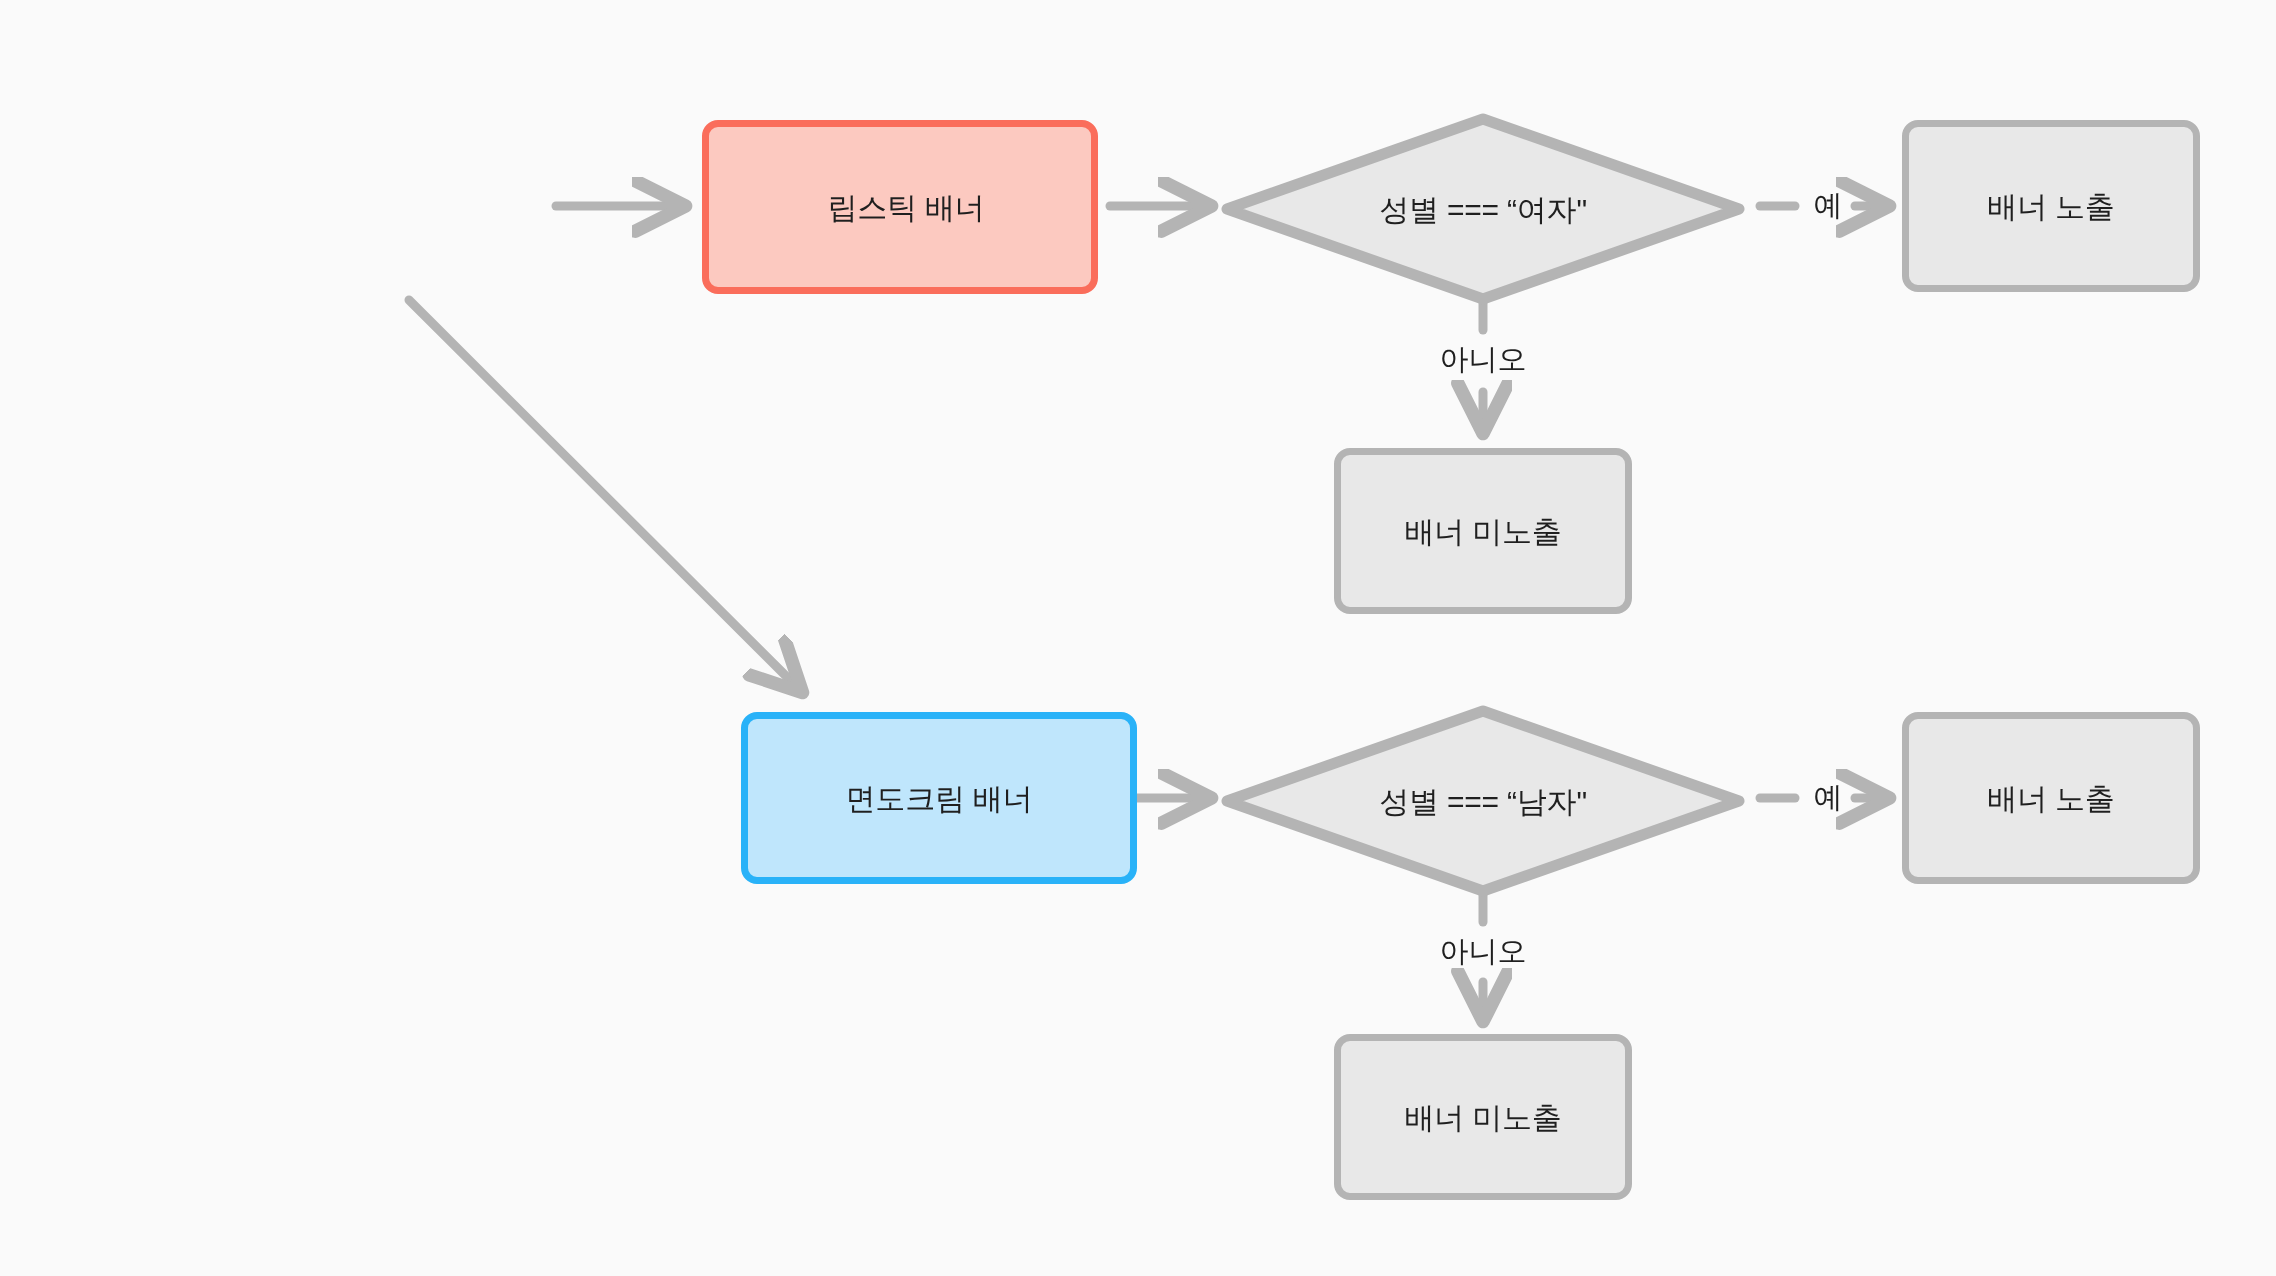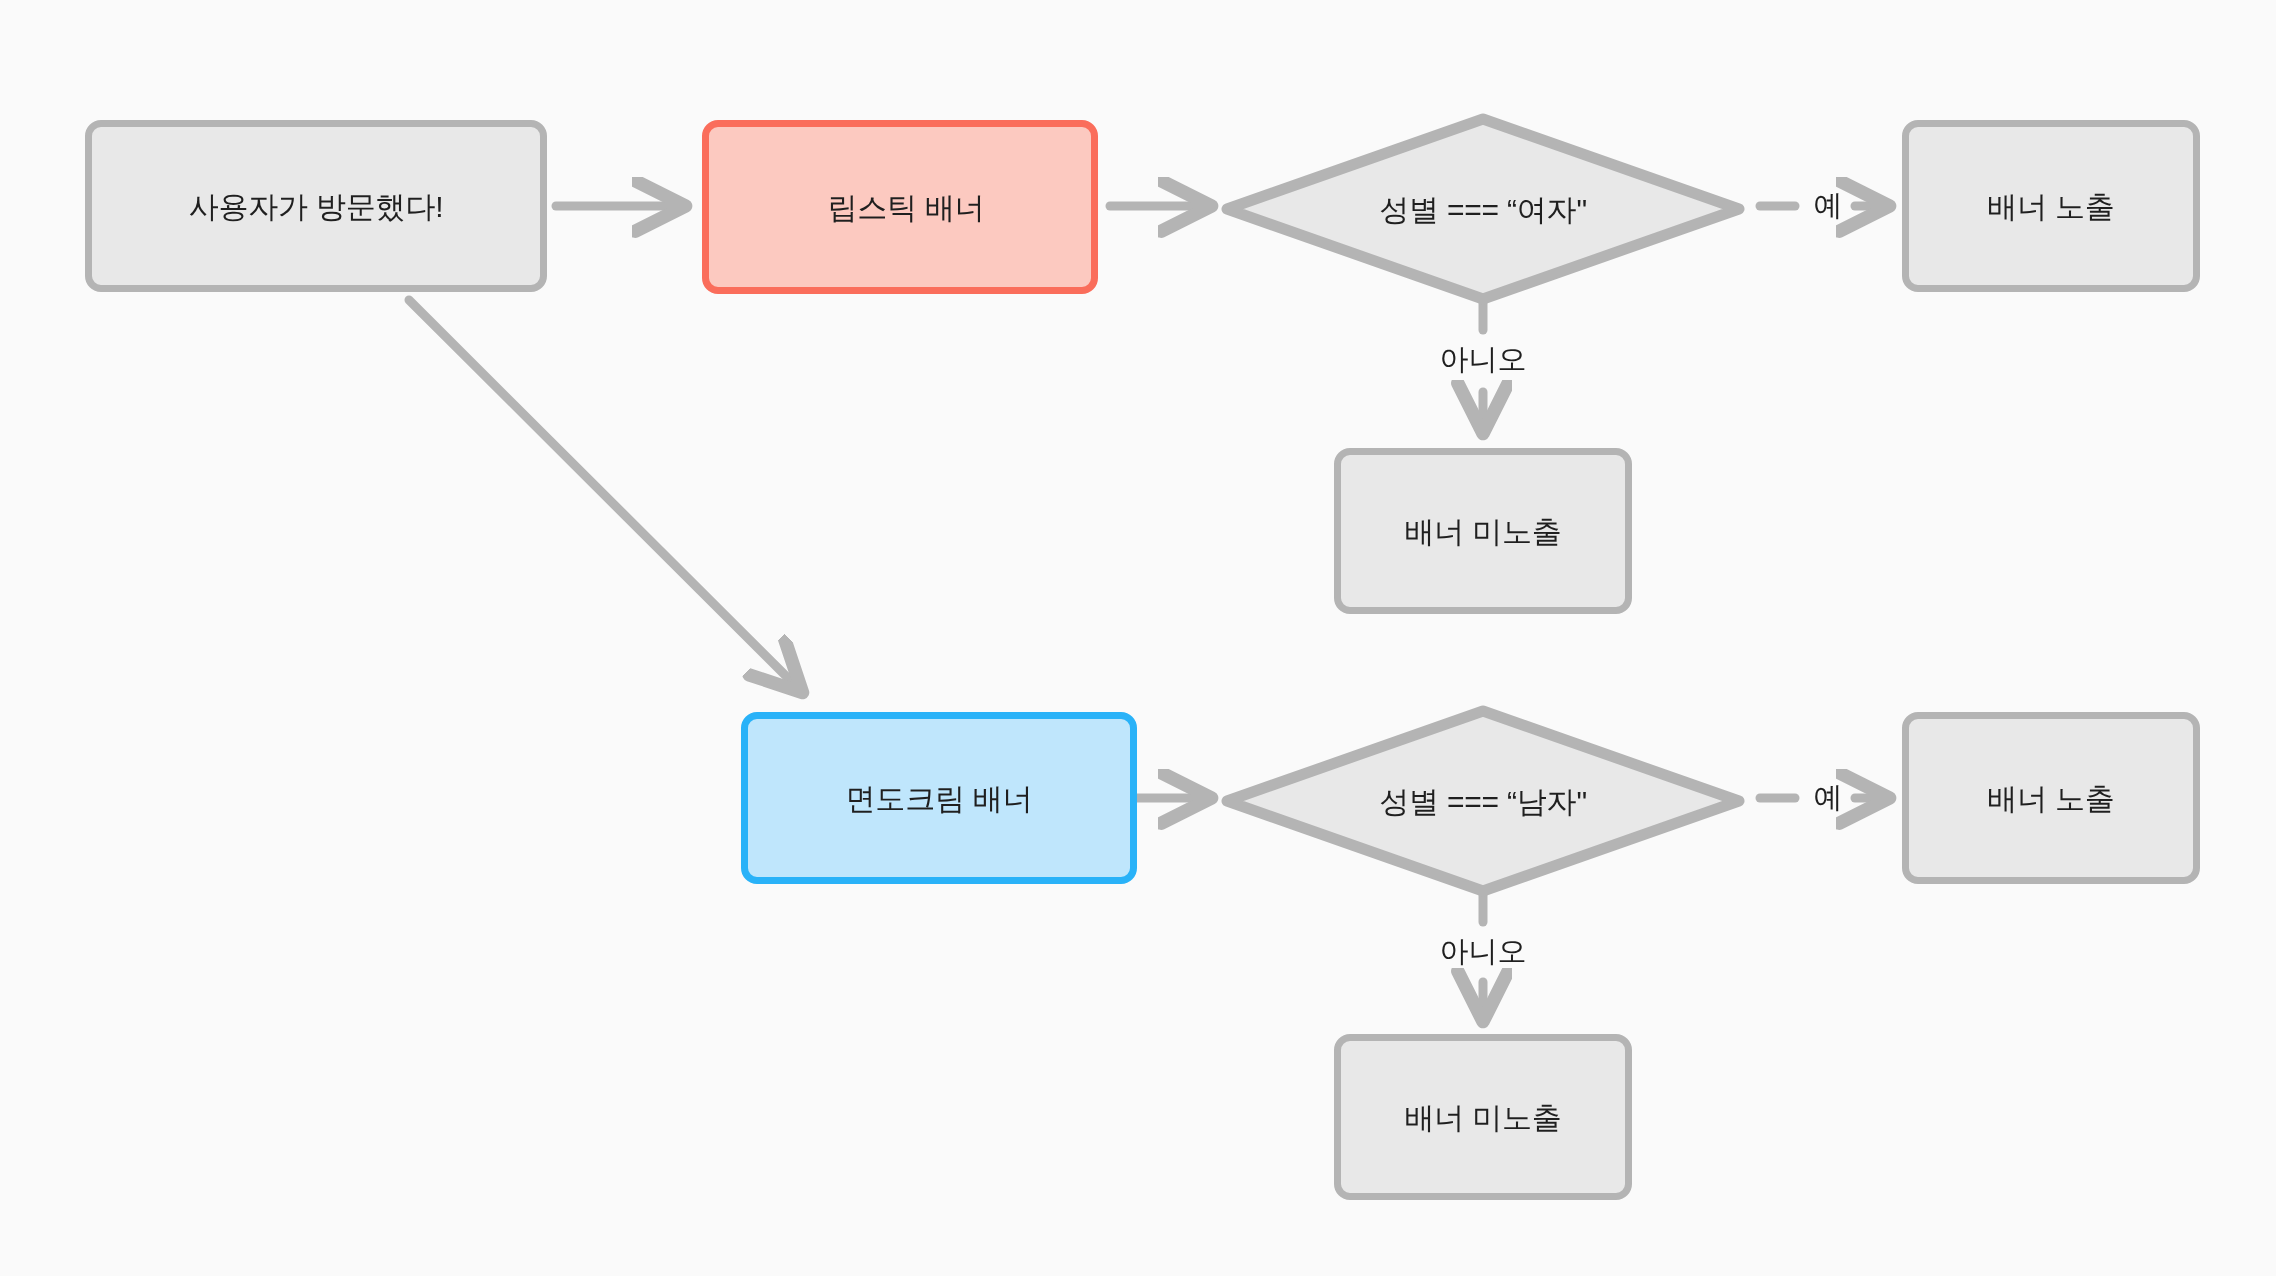--- a/index.html
+++ b/index.html
@@ -79,23 +79,20 @@
 
     <line x1="1110" y1="798" x2="1208" y2="798" stroke="#B4B4B4" stroke-width="9" stroke-linecap="round" marker-end="url(#arrowhead)"></line>
 
     <line x1="1760" y1="798" x2="1795" y2="798" stroke="#B4B4B4" stroke-width="9" stroke-linecap="round"></line>
     <line x1="1855" y1="798" x2="1886" y2="798" stroke="#B4B4B4" stroke-width="9" stroke-linecap="round" marker-end="url(#arrowhead)"></line>
 
     <line x1="1483" y1="893" x2="1483" y2="922" stroke="#B4B4B4" stroke-width="9" stroke-linecap="round"></line>
     <line x1="1483" y1="982" x2="1483" y2="1018" stroke="#B4B4B4" stroke-width="9" stroke-linecap="round" marker-end="url(#arrowhead)"></line>
   </svg>
 
-  <div class="node box gray" style="left:85px;top:120px;width:462px;height:172px;">
-    <span>사용자가 방문했다!</span>
-  </div>
 
   <div class="node box red" style="left:702px;top:120px;width:396px;height:174px;padding-left:12px;">
     <span>립스틱 배너</span>
   </div>
 
   <div class="node diamond" style="left:1218px;top:110px;width:530px;height:198px;">
     <svg width="530" height="198" viewBox="0 0 530 198">
       <polygon points="265,9 521,99 265,189 9,99" fill="#E8E8E8" stroke="#B4B4B4" stroke-width="11" stroke-linejoin="round"></polygon>
     </svg>
     <span class="dlabel">성별 === “여자"</span>

